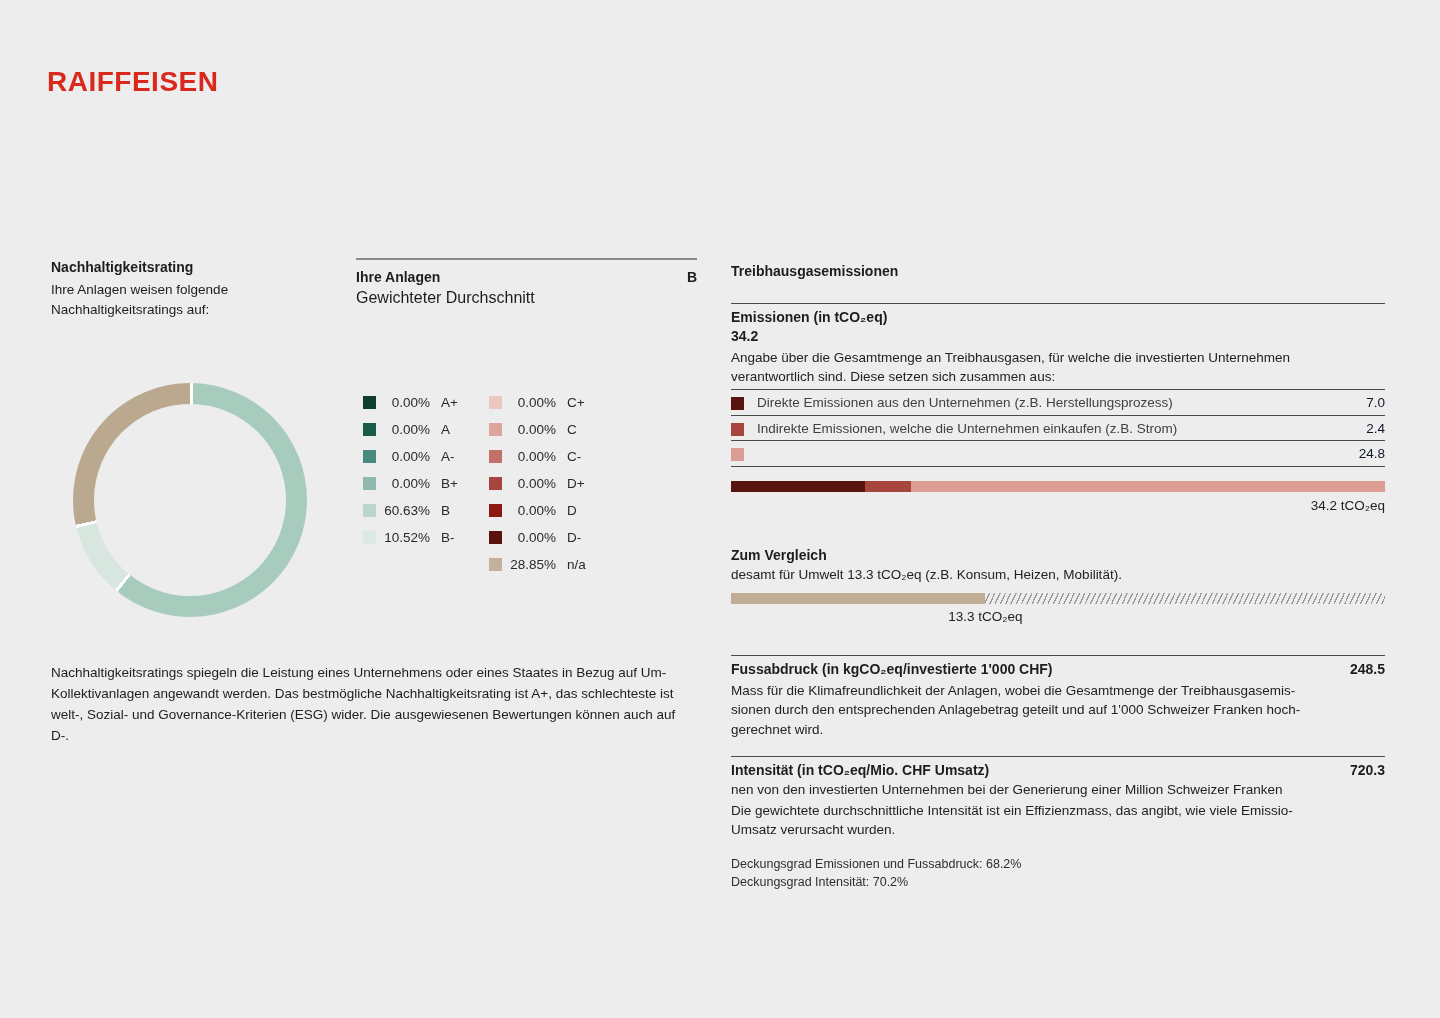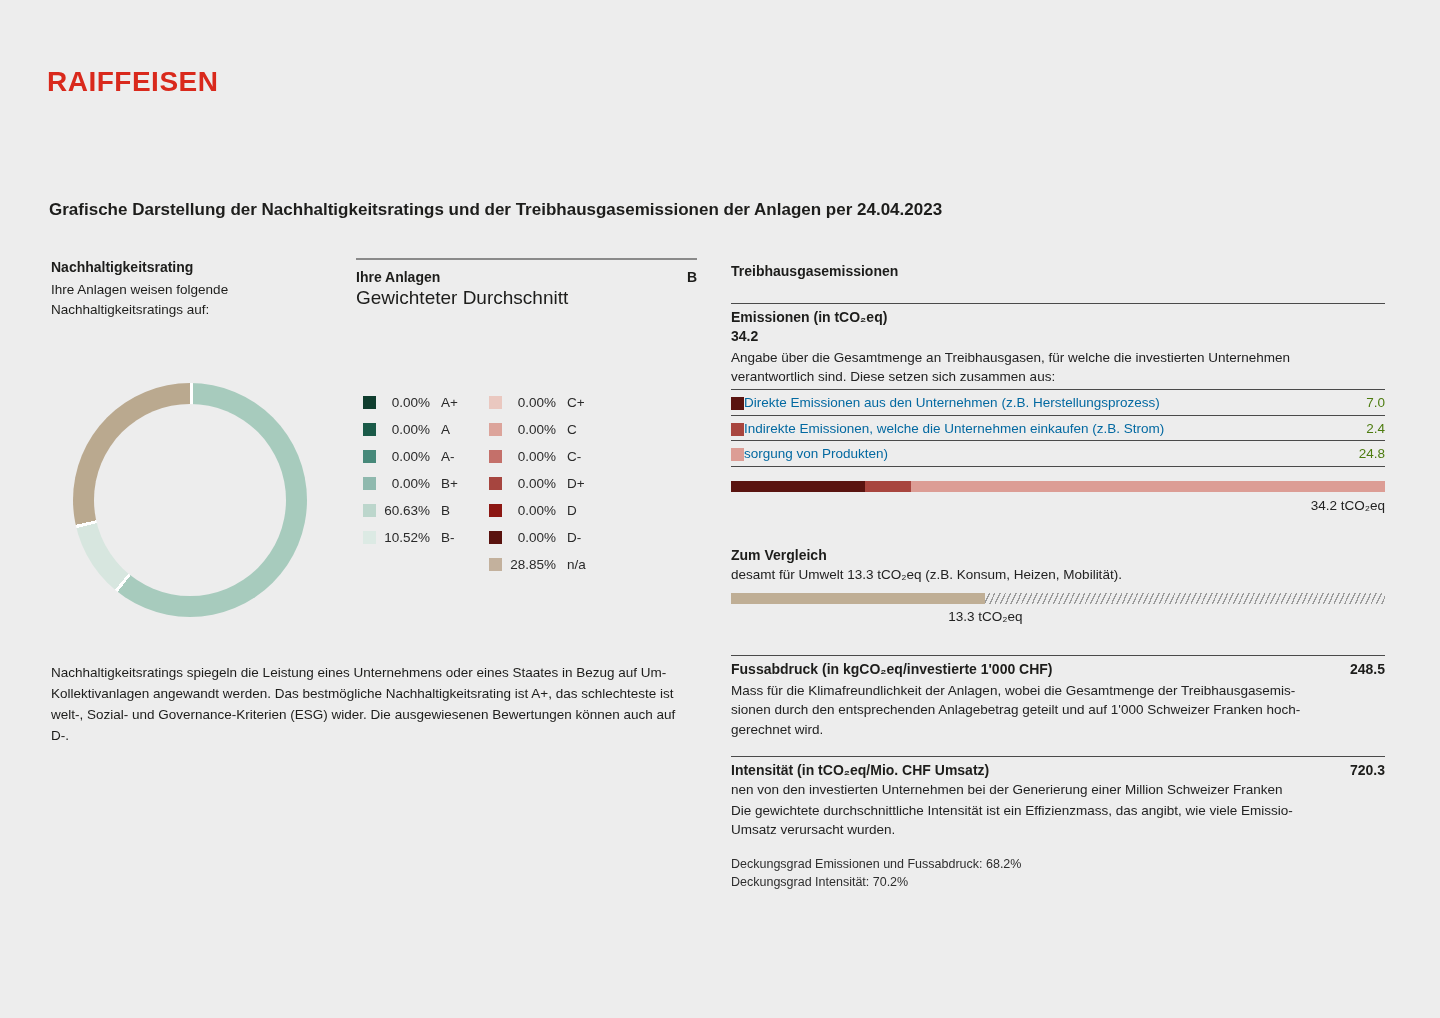--- a/index.html
+++ b/index.html
@@ -37,40 +37,40 @@
     width:192px;height:192px;border-radius:50%;
     background:#EDEDED;
   }
   
   .footnote{position:absolute;left:51px;top:662px;width:660px;}
   .footnote .body-line{line-height:21px;}
   
   .mid-col{position:absolute;left:356px;top:258px;width:341px;}
   .mid-rule{height:2px;background:#8A8A8A;margin-bottom:8px;}
   .mid-head{display:flex;justify-content:space-between;font-size:14px;font-weight:bold;line-height:18px;}
-  .mid-sub{font-size:19px;line-height:19px;margin-top:2px;}
+  .mid-sub{font-size:16px;line-height:19px;margin-top:2px;}
   
   .legend{display:flex;margin-top:82px;padding-left:7px;}
   .lg-col{display:flex;flex-direction:column;}
   .lg-col.c1{width:126px;}
   .lg-row{display:flex;align-items:center;height:27px;}
   .sw{width:13px;height:13px;flex:0 0 13px;}
   .pct{width:54px;text-align:right;font-size:13.5px;color:#2a2a2a;}
   .lg-lbl{margin-left:11px;font-size:13.5px;color:#2a2a2a;}
   
   .right-col{position:absolute;left:731px;top:262px;width:654px;}
   .rule{height:1px;background:#4A4A4A;}
   .hd-row{display:flex;justify-content:space-between;font-size:14px;font-weight:bold;line-height:19px;flex-direction:column;}
   .r-body{font-size:13.5px;line-height:19.2px;color:#222;}
   
   .em-table{margin-top:3px;border-top:1px solid #4A4A4A;}
   .em-row{display:flex;align-items:flex-start;padding:3px 0 2px 0;border-bottom:1px solid #4A4A4A;}
   .em-row .sw{margin-top:4px;}
-  .em-lbl{flex:1;font-size:13.5px;line-height:19.5px;color:#0369a1;}
-  .em-val{font-size:13.5px;line-height:19.5px;text-align:right;min-width:44px;color:#4d7c0f;}
+  .em-lbl{flex:1;padding-left:13px;font-size:13.5px;line-height:19.5px;color:#404040;}
+  .em-val{font-size:13.5px;line-height:19.5px;text-align:right;min-width:44px;color:#0f172a;}
   
   .stack-bar{display:flex;height:11px;margin-top:14px;width:100%;}
   .stack-seg{height:100%;}
   .bar-label-right{text-align:right;font-size:13.5px;margin-top:6px;color:#222;}
   
   .cmp-title{margin-top:33px;font-size:14px;font-weight:bold;line-height:19px;}
   .cmp-barwrap{position:relative;margin-top:9px;height:11px;display:flex;}
   .cmp-solid{height:11px;}
   .cmp-hatch{
     flex:1;height:11px;
@@ -86,21 +86,20 @@
   .coverage{margin-top:16px;}
   .coverage .cov-line{font-size:12.5px;line-height:18px;color:#2e2e2e;}
 </style>
 </head>
 <body>
 
 <div class="page">
 
   <div class="logo" style="color: rgb(217, 41, 28);">RAIFFEISEN</div>
 
-  <h1 class="title">Grafische Darstellung der Nachhaltigkeitsratings und der Treibhausgasemissionen der Anlagen per 24.04.2023</h1>
 
   <div class="left-col">
     <div class="sec-heading">Nachhaltigkeitsrating</div>
     <div class="body-line">Ihre Anlagen weisen folgende</div>
     <div class="body-line">Nachhaltigkeitsratings auf:</div>
   </div>
 
   <div class="donut" style="background: conic-gradient(rgb(255, 255, 255) 0%, rgb(255, 255, 255) 0.45%, rgb(167, 203, 189) 0.45%, rgb(167, 203, 189) 60.63%, rgb(255, 255, 255) 60.63%, rgb(255, 255, 255) 61.08%, rgb(215, 230, 223) 61.08%, rgb(215, 230, 223) 71.15%, rgb(255, 255, 255) 71.15%, rgb(255, 255, 255) 71.6%, rgb(186, 169, 143) 71.6%, rgb(186, 169, 143) 100%);">
     <div class="donut-hole"></div>
   </div>
@@ -212,21 +211,20 @@
         <span class="em-val">7.0</span>
       </div>
       <div class="em-row">
         <span class="sw" style="background: rgb(168, 69, 62);"></span>
         <span class="em-lbl"><span>Indirekte Emissionen, welche die Unternehmen einkaufen (z.B. Strom)</span></span>
         <span class="em-val">2.4</span>
       </div>
       <div class="em-row">
         <span class="sw" style="background: rgb(220, 157, 149);"></span>
         <span class="em-lbl">
-          <div>sorgung von Produkten)</div>
         </span>
         <span class="em-val">24.8</span>
       </div>
     </div>
 
     <div class="stack-bar">
       <div class="stack-seg" style="width: 20.4678%; background: rgb(90, 20, 16);"></div>
       <div class="stack-seg" style="width: 7.01754%; background: rgb(168, 69, 62);"></div>
       <div class="stack-seg" style="width: 72.5146%; background: rgb(220, 157, 149);"></div>
     </div>

